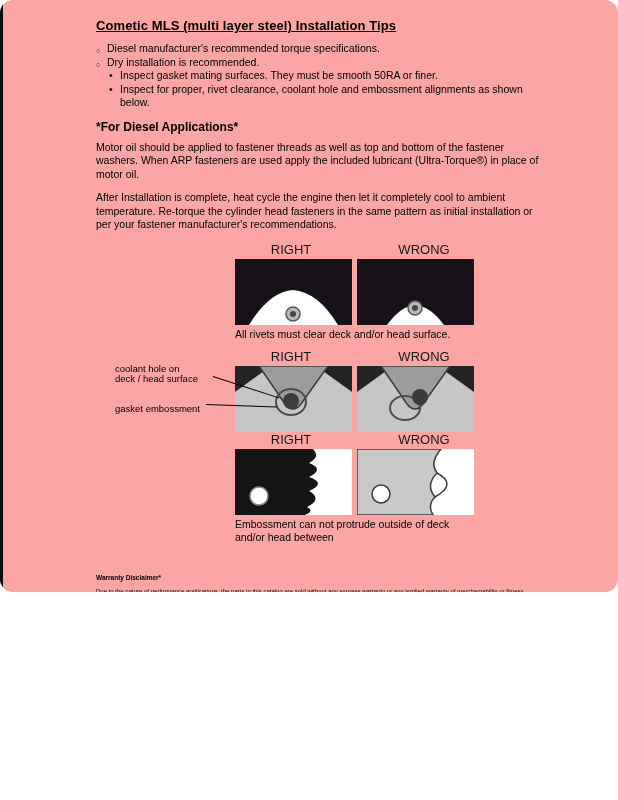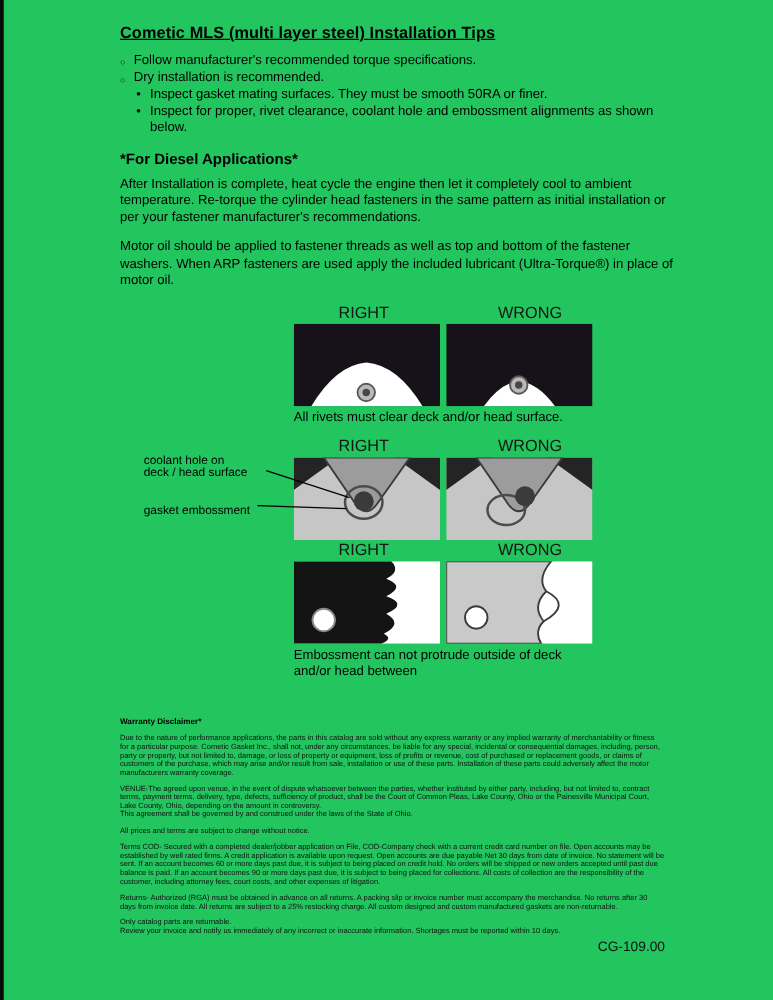--- a/index.html
+++ b/index.html
@@ -2,21 +2,21 @@
 <html><head>
 <meta charset="utf-8">
 <style>
   * { margin:0; padding:0; box-sizing:border-box; }
   html,body { background:#ffffff; }
   body {
     width:618px; height:800px;
     font-family:"Liberation Sans", sans-serif;
     color:#000;
   }
-  .page { position:relative; width:618px; height:800px; background:#22c55e; overflow:hidden; }
+  .page { position:relative; width:618px; height:592px; background:#fca5a5; overflow:hidden;border-radius:13px; }
   .edge-bar { position:absolute; left:0; top:0; width:3px; height:800px; background:#0a0a0a; }
 
   .content { position:absolute; left:96px; top:18px; width:444px; }
 
   .title {
     font-size:13px; font-weight:bold; text-decoration:underline;
     margin-bottom:9px; letter-spacing:0.1px;
   }
 
   ul.tips { list-style:none; margin-bottom:10px; }
@@ -53,29 +53,29 @@
 </head>
 <body>
 
 <div class="page">
   <div class="edge-bar"></div>
 
   <div class="content">
     <h1 class="title">Cometic MLS (multi layer steel) Installation Tips</h1>
 
     <ul class="tips">
-      <li class="tip">Follow manufacturer's recommended torque specifications.</li>
+      <li class="tip">Diesel manufacturer's recommended torque specifications.</li>
       <li class="tip">Dry installation is recommended.</li>
       <li class="tip sub">Inspect gasket mating surfaces.  They must be smooth 50RA or finer.</li>
       <li class="tip sub">Inspect for proper, rivet clearance, coolant hole and embossment alignments as shown below.</li>
     </ul>
 
     <h2 class="diesel-heading">*For Diesel Applications*</h2>
+    <p class="body-para">Motor oil should be applied to fastener threads as well as top and bottom of the fastener washers. When ARP fasteners are used apply the included lubricant (Ultra-Torque®) in place of motor oil.</p>
     <p class="body-para">After Installation is complete, heat cycle the engine then let it completely cool to ambient temperature. Re-torque the cylinder head fasteners in the same pattern as initial installation or per your fastener manufacturer's recommendations.</p>
-    <p class="body-para">Motor oil should be applied to fastener threads as well as top and bottom of the fastener washers. When ARP fasteners are used apply the included lubricant (Ultra-Torque®) in place of motor oil.</p>
 
     <div class="diagrams">
 
       <div class="dg-row">
         <div class="dg-labels">
           <span>RIGHT</span>
           <span>WRONG</span>
         </div>
         <div class="dg-panels">
           <svg class="panel" viewBox="0 0 117 66">

